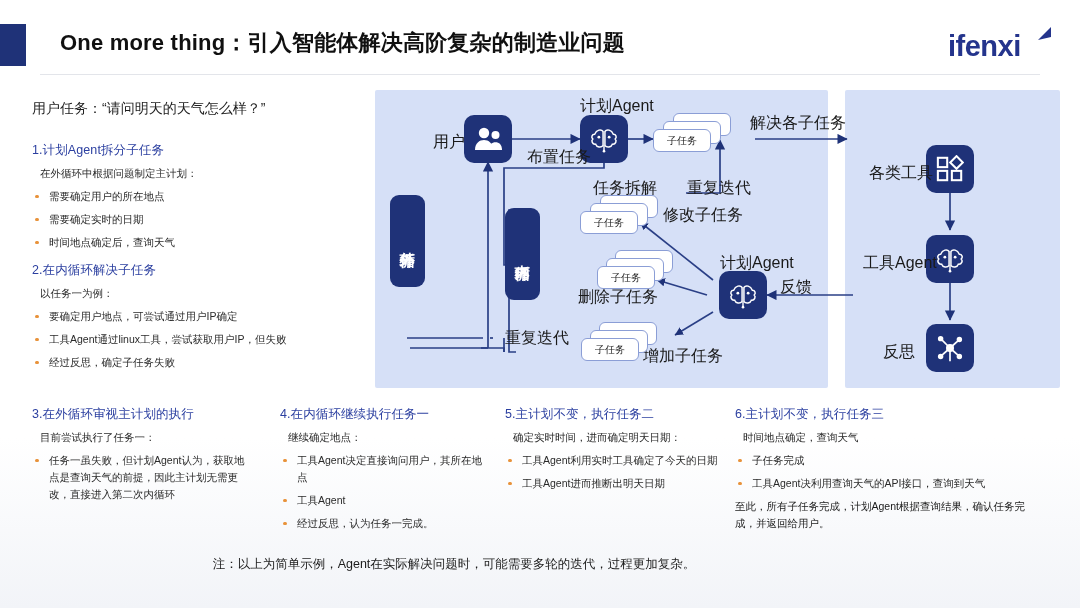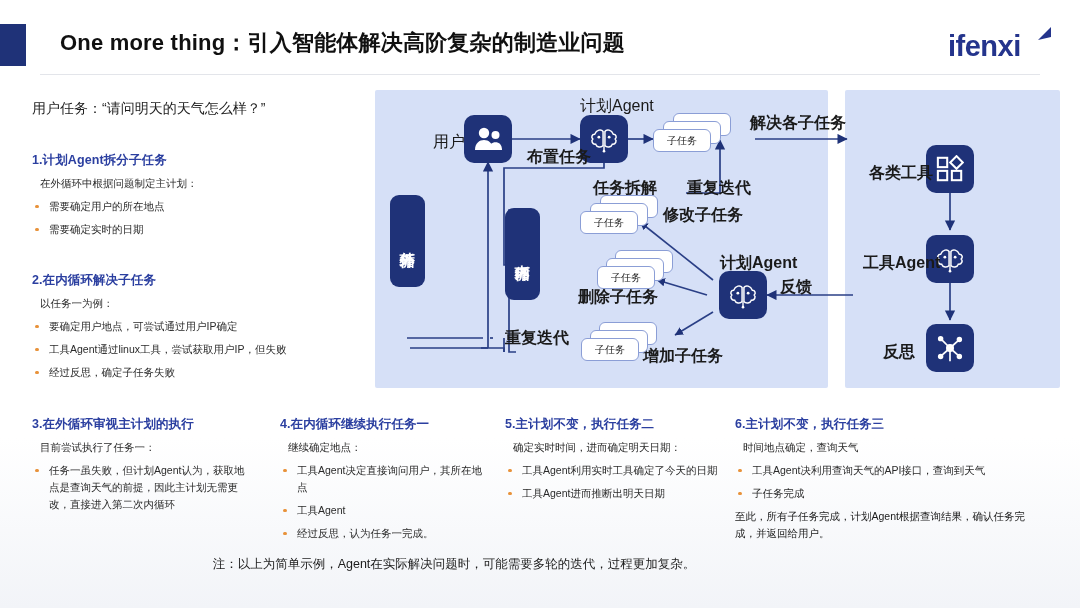--- a/index.html
+++ b/index.html
@@ -32,21 +32,21 @@
   .logo-swoosh{position:absolute;right:-2px;top:0px;}
   .hdr-rule{position:absolute;left:40px;top:74px;width:1000px;height:1px;background:#e3e5ea;}
 
   
   .task-title{
     position:absolute;left:32px;top:100px;
     font-size:14px;font-weight:400;color:#1d1d1d;white-space:nowrap;
   }
   .sec{position:absolute;}
   .sec-h{
-    font-size:12.5px;font-weight:700;color:#2b3fa0;margin:14px 0 7px 0;
+    font-size:12.5px;font-weight:400;color:#2b3fa0;margin:4px 0 7px 0;
     white-space:nowrap;letter-spacing:.1px;
   }
   .sec-sub{font-size:10.5px;color:#2a2a2a;margin:0 0 6px 8px;line-height:1.5;}
   ul.bl{margin:0;padding:0;list-style:none;}
   ul.bl li{
     position:relative;padding-left:17px;margin-bottom:6px;
     font-size:10.5px;line-height:1.62;color:#2a2a2a;
   }
   ul.bl li::before{
     content:"";position:absolute;left:3px;top:7px;
@@ -72,21 +72,21 @@
   .loop-inner{left:130px;top:118px;width:35px;height:92px;}
   .loop-badge span{writing-mode:vertical-rl;}
 
   .nodeic{
     position:absolute;background:#1f3278;border-radius:10px;
     display:flex;align-items:center;justify-content:center;
   }
   .nlabel{
     position:absolute;font-size:16px;color:#1a1a1a;white-space:nowrap;font-weight:500;
   }
-  .nlabel.b{font-weight:700;}
+  .nlabel.b{font-weight:400;}
 
   .card{
     position:absolute;width:56px;height:21px;background:#fff;
     border:1.3px solid #8b9ed6;border-radius:6px;
     display:flex;align-items:center;justify-content:center;
     font-size:10px;color:#1a1a1a;font-weight:500;z-index:3;
   }
   .card-bg{
     position:absolute;width:56px;height:21px;background:#fff;
     border:1.3px solid #8b9ed6;border-radius:6px;
@@ -120,20 +120,21 @@
   </div>
 
   <div class="task-title">用户任务：“请问明天的天气怎么样？”</div>
 
   <div class="sec" style="left:32px;top:138px;width:310px;">
     <div class="sec-h">1.计划Agent拆分子任务</div>
     <div class="sec-sub">在外循环中根据问题制定主计划：</div>
     <ul class="bl">
       <li>需要确定用户的所在地点</li>
       <li>需要确定实时的日期</li>
+      <li>时间地点确定后，查询天气</li>
     </ul>
   </div>
 
   <div class="sec" style="left:32px;top:258px;width:300px;">
     <div class="sec-h">2.在内循环解决子任务</div>
     <div class="sec-sub">以任务一为例：</div>
     <ul class="bl">
       <li>要确定用户地点，可尝试通过用户IP确定</li>
       <li>工具Agent通过linux工具，尝试获取用户IP，但失败</li>
       <li>经过反思，确定子任务失败</li>
@@ -164,22 +165,22 @@
     <ul class="bl">
       <li>工具Agent利用实时工具确定了今天的日期</li>
       <li>工具Agent进而推断出明天日期</li>
     </ul>
   </div>
 
   <div class="sec" style="left:735px;top:402px;width:310px;">
     <div class="sec-h">6.主计划不变，执行任务三</div>
     <div class="sec-sub">时间地点确定，查询天气</div>
     <ul class="bl">
+      <li>子任务完成</li>
       <li>工具Agent决利用查询天气的API接口，查询到天气</li>
-      <li>子任务完成</li>
     </ul>
     <div class="sec-foot">至此，所有子任务完成，计划Agent根据查询结果，确认任务完成，并返回给用户。</div>
   </div>
 
   <div class="diagram">
     <div class="panel panel-outer"></div>
     <div class="panel panel-inner"></div>
 
     <svg class="wires" viewBox="0 0 685 298">
       <defs>

